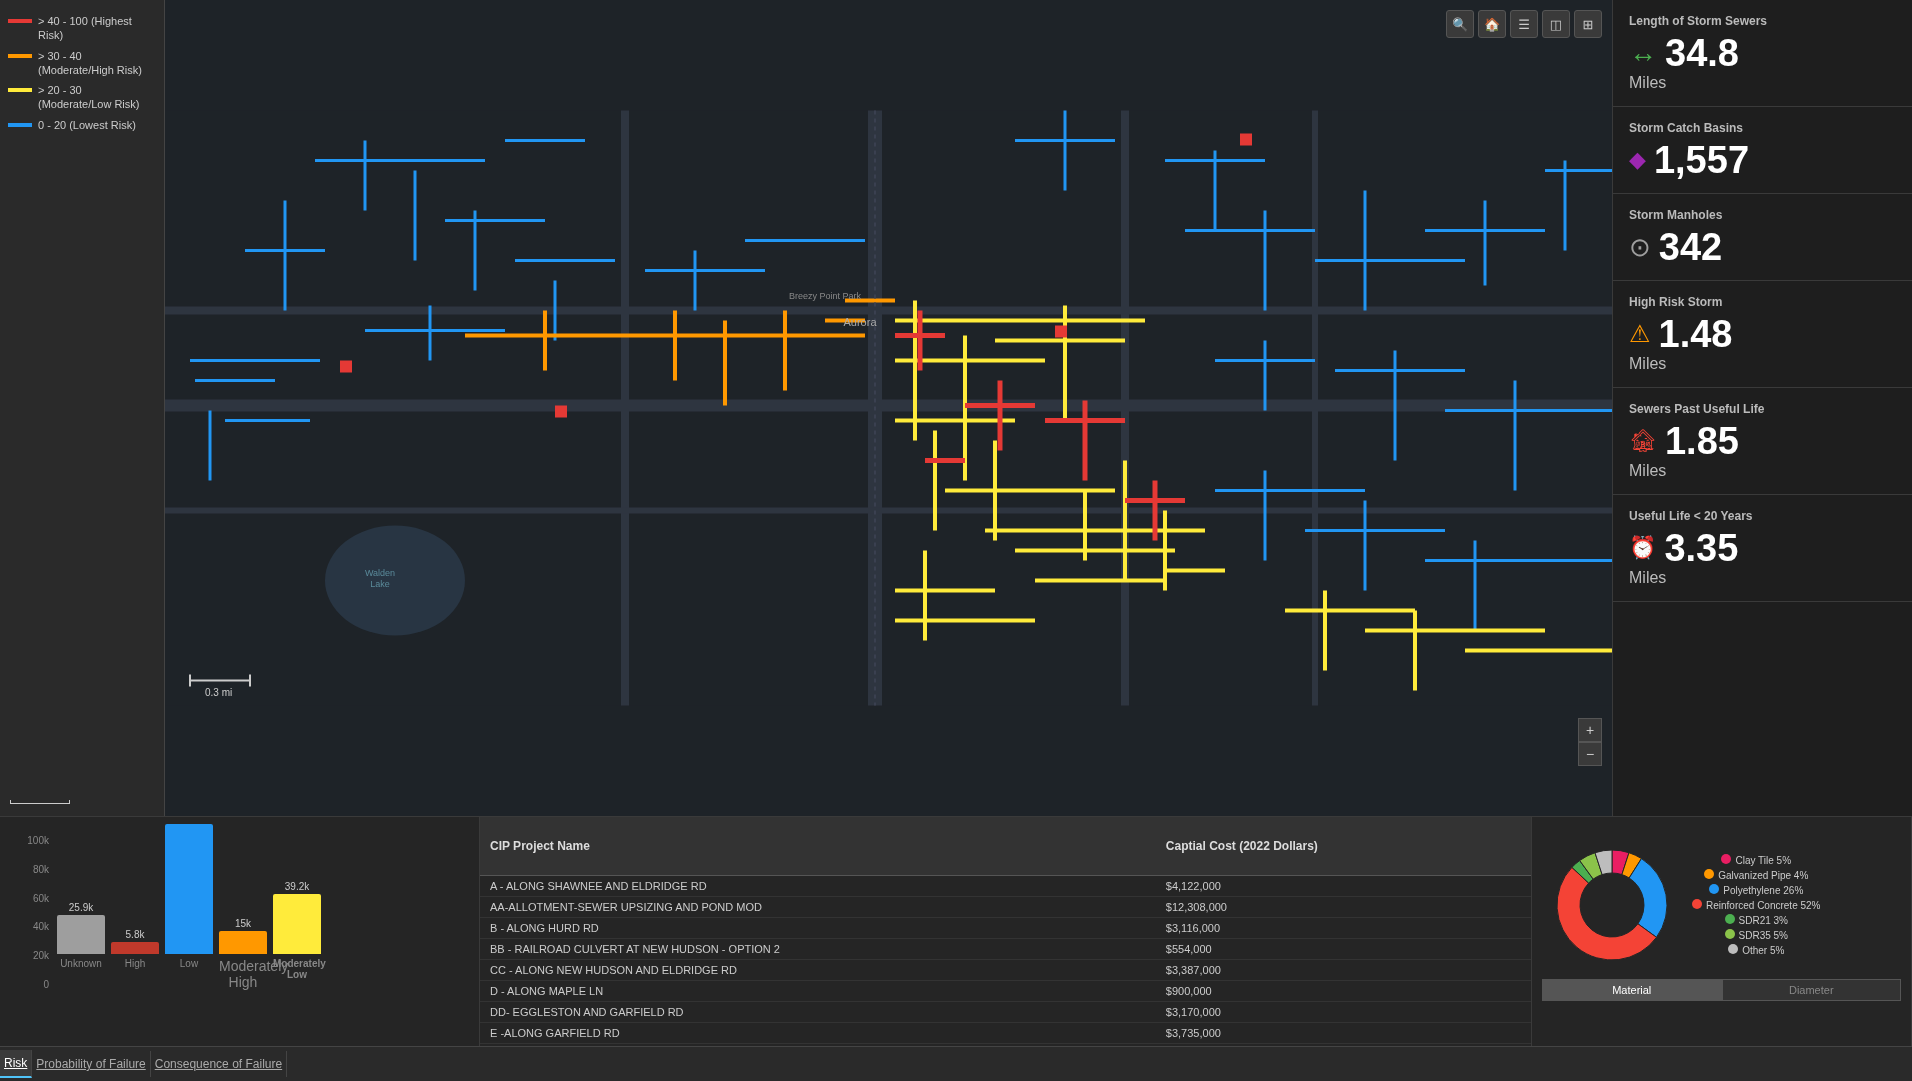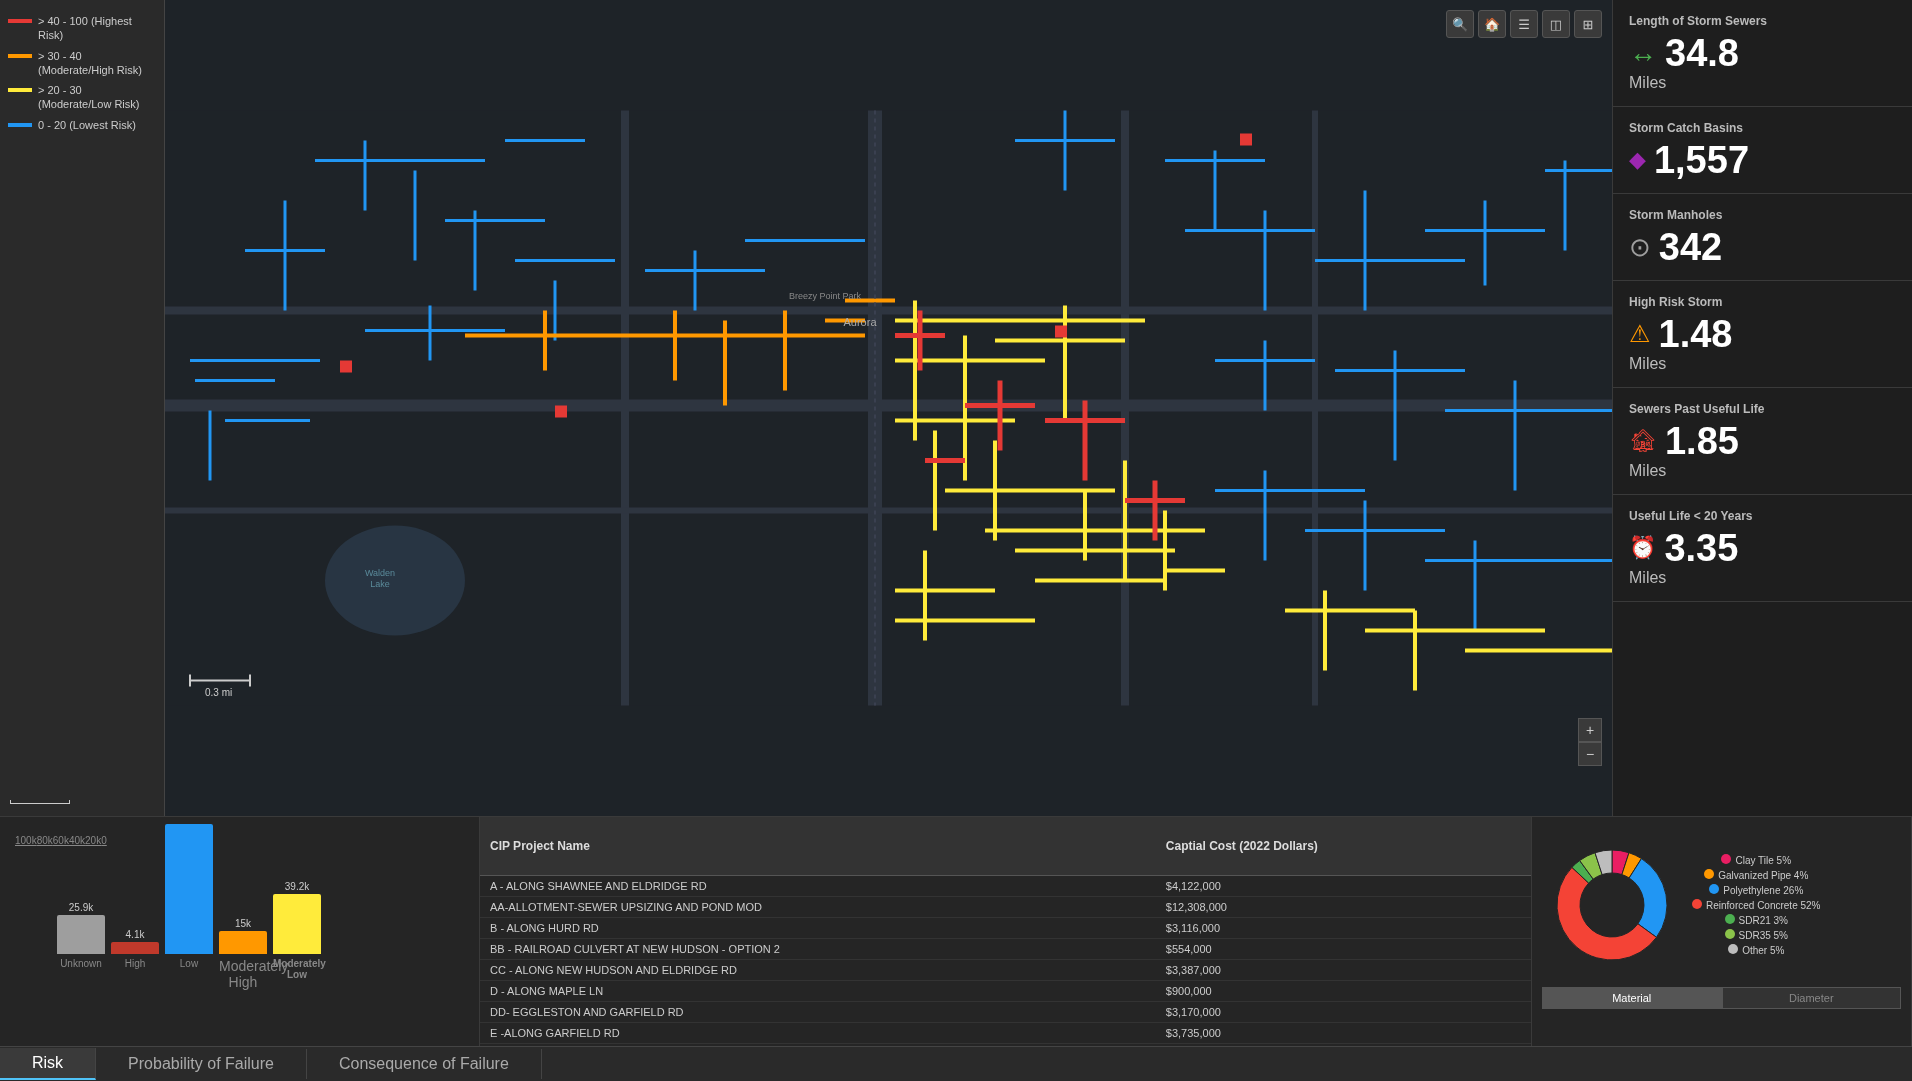--- a/index.html
+++ b/index.html
@@ -58,27 +58,27 @@
     .data-table th { background: #333; color: #ddd; padding: 22px 10px; text-align: left; position: sticky; top: 0; font-size: 12px; border-bottom: 1px solid #555; }
     .data-table td { padding: 4px 10px; color: #ccc; border-bottom: 1px solid #333; }
 
     
     .donut-panel { width: 380px; background: #252525; padding: 10px; border-right: 1px solid #3a3a3a; }
     .donut-title { font-size: 13px; color: #fff; margin-bottom: 8px; text-align: center; font-weight: bold; }
     .donut-content { display: flex; gap: 10px; align-items: center; }
     .donut-svg { flex-shrink: 0; }
     .donut-legend { font-size: 10px; color: #ccc; display: flex; flex-direction: column; gap: 3px; align-items: center; }
     .legend-dot { display: inline-block; width: 10px; height: 10px; border-radius: 50%; margin-right: 4px; }
-    .donut-tabs { display: flex; gap: 0; margin-top: 12px; }
+    .donut-tabs { display: flex; gap: 0; margin-top: 4px; }
     .donut-tab { flex: 1; padding: 4px; text-align: center; font-size: 11px; color: #888; background: #333; border: 1px solid #555; cursor: pointer; }
     .donut-tab.active { background: #555; color: #fff; }
 
     
     .bottom-nav { height: 35px; background: #2a2a2a; display: flex; align-items: center; border-top: 1px solid #444; }
-    .nav-tab { padding: 6px 32px; font-size: 16px; color: #aaa; cursor: pointer; border-right: 1px solid #444; }
+    .nav-tab { padding: 6px 4px; font-size: 12px; color: #aaa; cursor: pointer; border-right: 1px solid #444; text-decoration: underline; }
     .nav-tab.active { background: #3a3a3a; color: #fff; border-bottom: 2px solid #4fc3f7; }
   </style>
 </head>
 <body>
 
 <div class="top-section">
 
   <div class="legend-panel">
     <h3></h3>
     <h4></h4>
@@ -306,36 +306,36 @@
     </div>
     </div>
 
 </div>
 
 <div class="bottom-section">
 
   <div class="chart-panel">
     <div class="chart-title"></div>
     <div style="display:flex; height:155px; gap:4px;">
-      <div style="display:flex; flex-direction:row; justify-content:space-between; width:38px; text-align:right; font-size:10px; color:#888; padding-right:4px;text-decoration:underline;" id="y-ticks">
+      <div style="display:flex; flex-direction:column; justify-content:space-between; width:38px; text-align:right; font-size:10px; color:#888; padding-right:4px;" id="y-ticks">
           <div>100k</div>
           <div>80k</div>
           <div>60k</div>
           <div>40k</div>
           <div>20k</div>
           <div>0</div>
         </div>
       <div style="flex:1; display:flex; flex-direction:column; justify-content:flex-end; position:relative;">
         <div style="display:flex; align-items:flex-end; gap:6px; height:140px;" id="bars-row">
             <div style="display: flex; flex-direction: column; align-items: center; gap: 2px;">
       <span style="font-size:10px;color:#ccc;">25.9k</span>
       <div style="width:48px;height:39px;background:#9e9e9e;border-radius:2px 2px 0 0;"></div>
     </div>
             <div style="display: flex; flex-direction: column; align-items: center; gap: 2px;">
-      <span style="font-size:10px;color:#ccc;">4.1k</span>
+      <span style="font-size:10px;color:#ccc;">5.8k</span>
       <div style="width:48px;height:12px;background:#c0392b;border-radius:2px 2px 0 0;"></div>
     </div>
             <div style="display: flex; flex-direction: column; align-items: center; gap: 2px;">
       <span style="font-size:10px;color:#ccc;"></span>
       <div style="width:48px;height:130px;background:#2196f3;border-radius:2px 2px 0 0;"></div>
     </div>
             <div style="display: flex; flex-direction: column; align-items: center; gap: 2px;">
       <span style="font-size:10px;color:#ccc;">15k</span>
       <div style="width:48px;height:23px;background:#ff9800;border-radius:2px 2px 0 0;"></div>
     </div>

